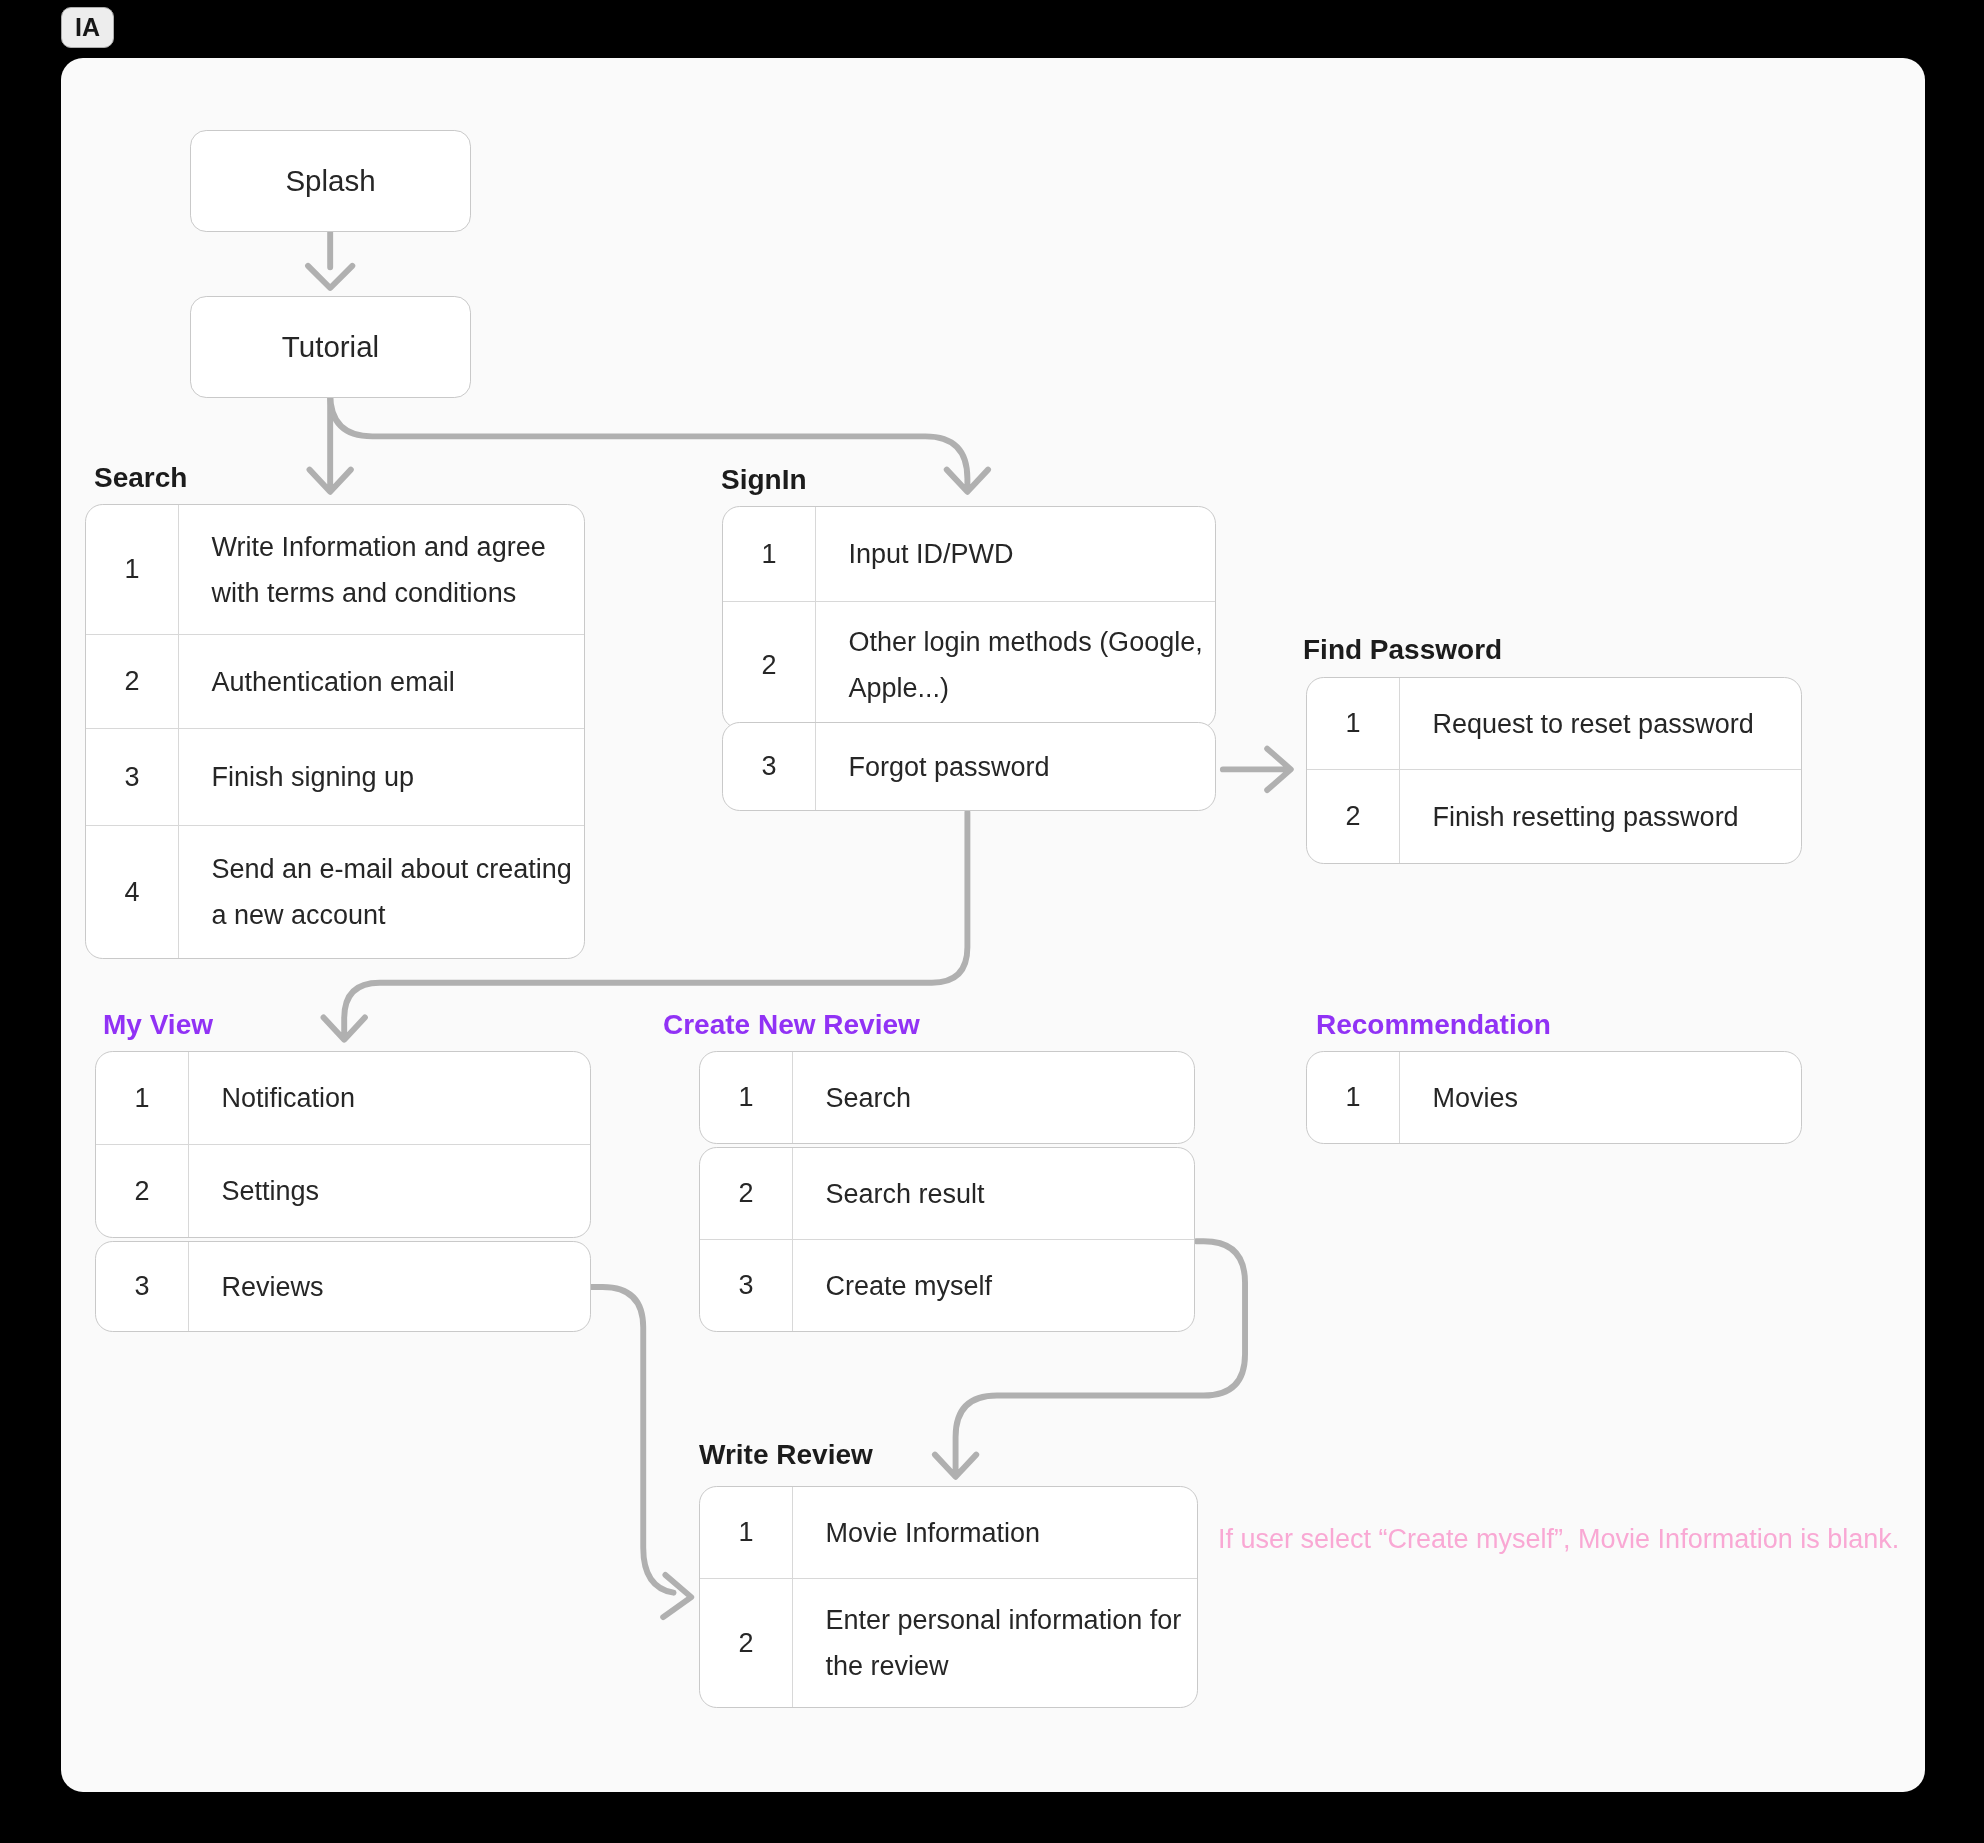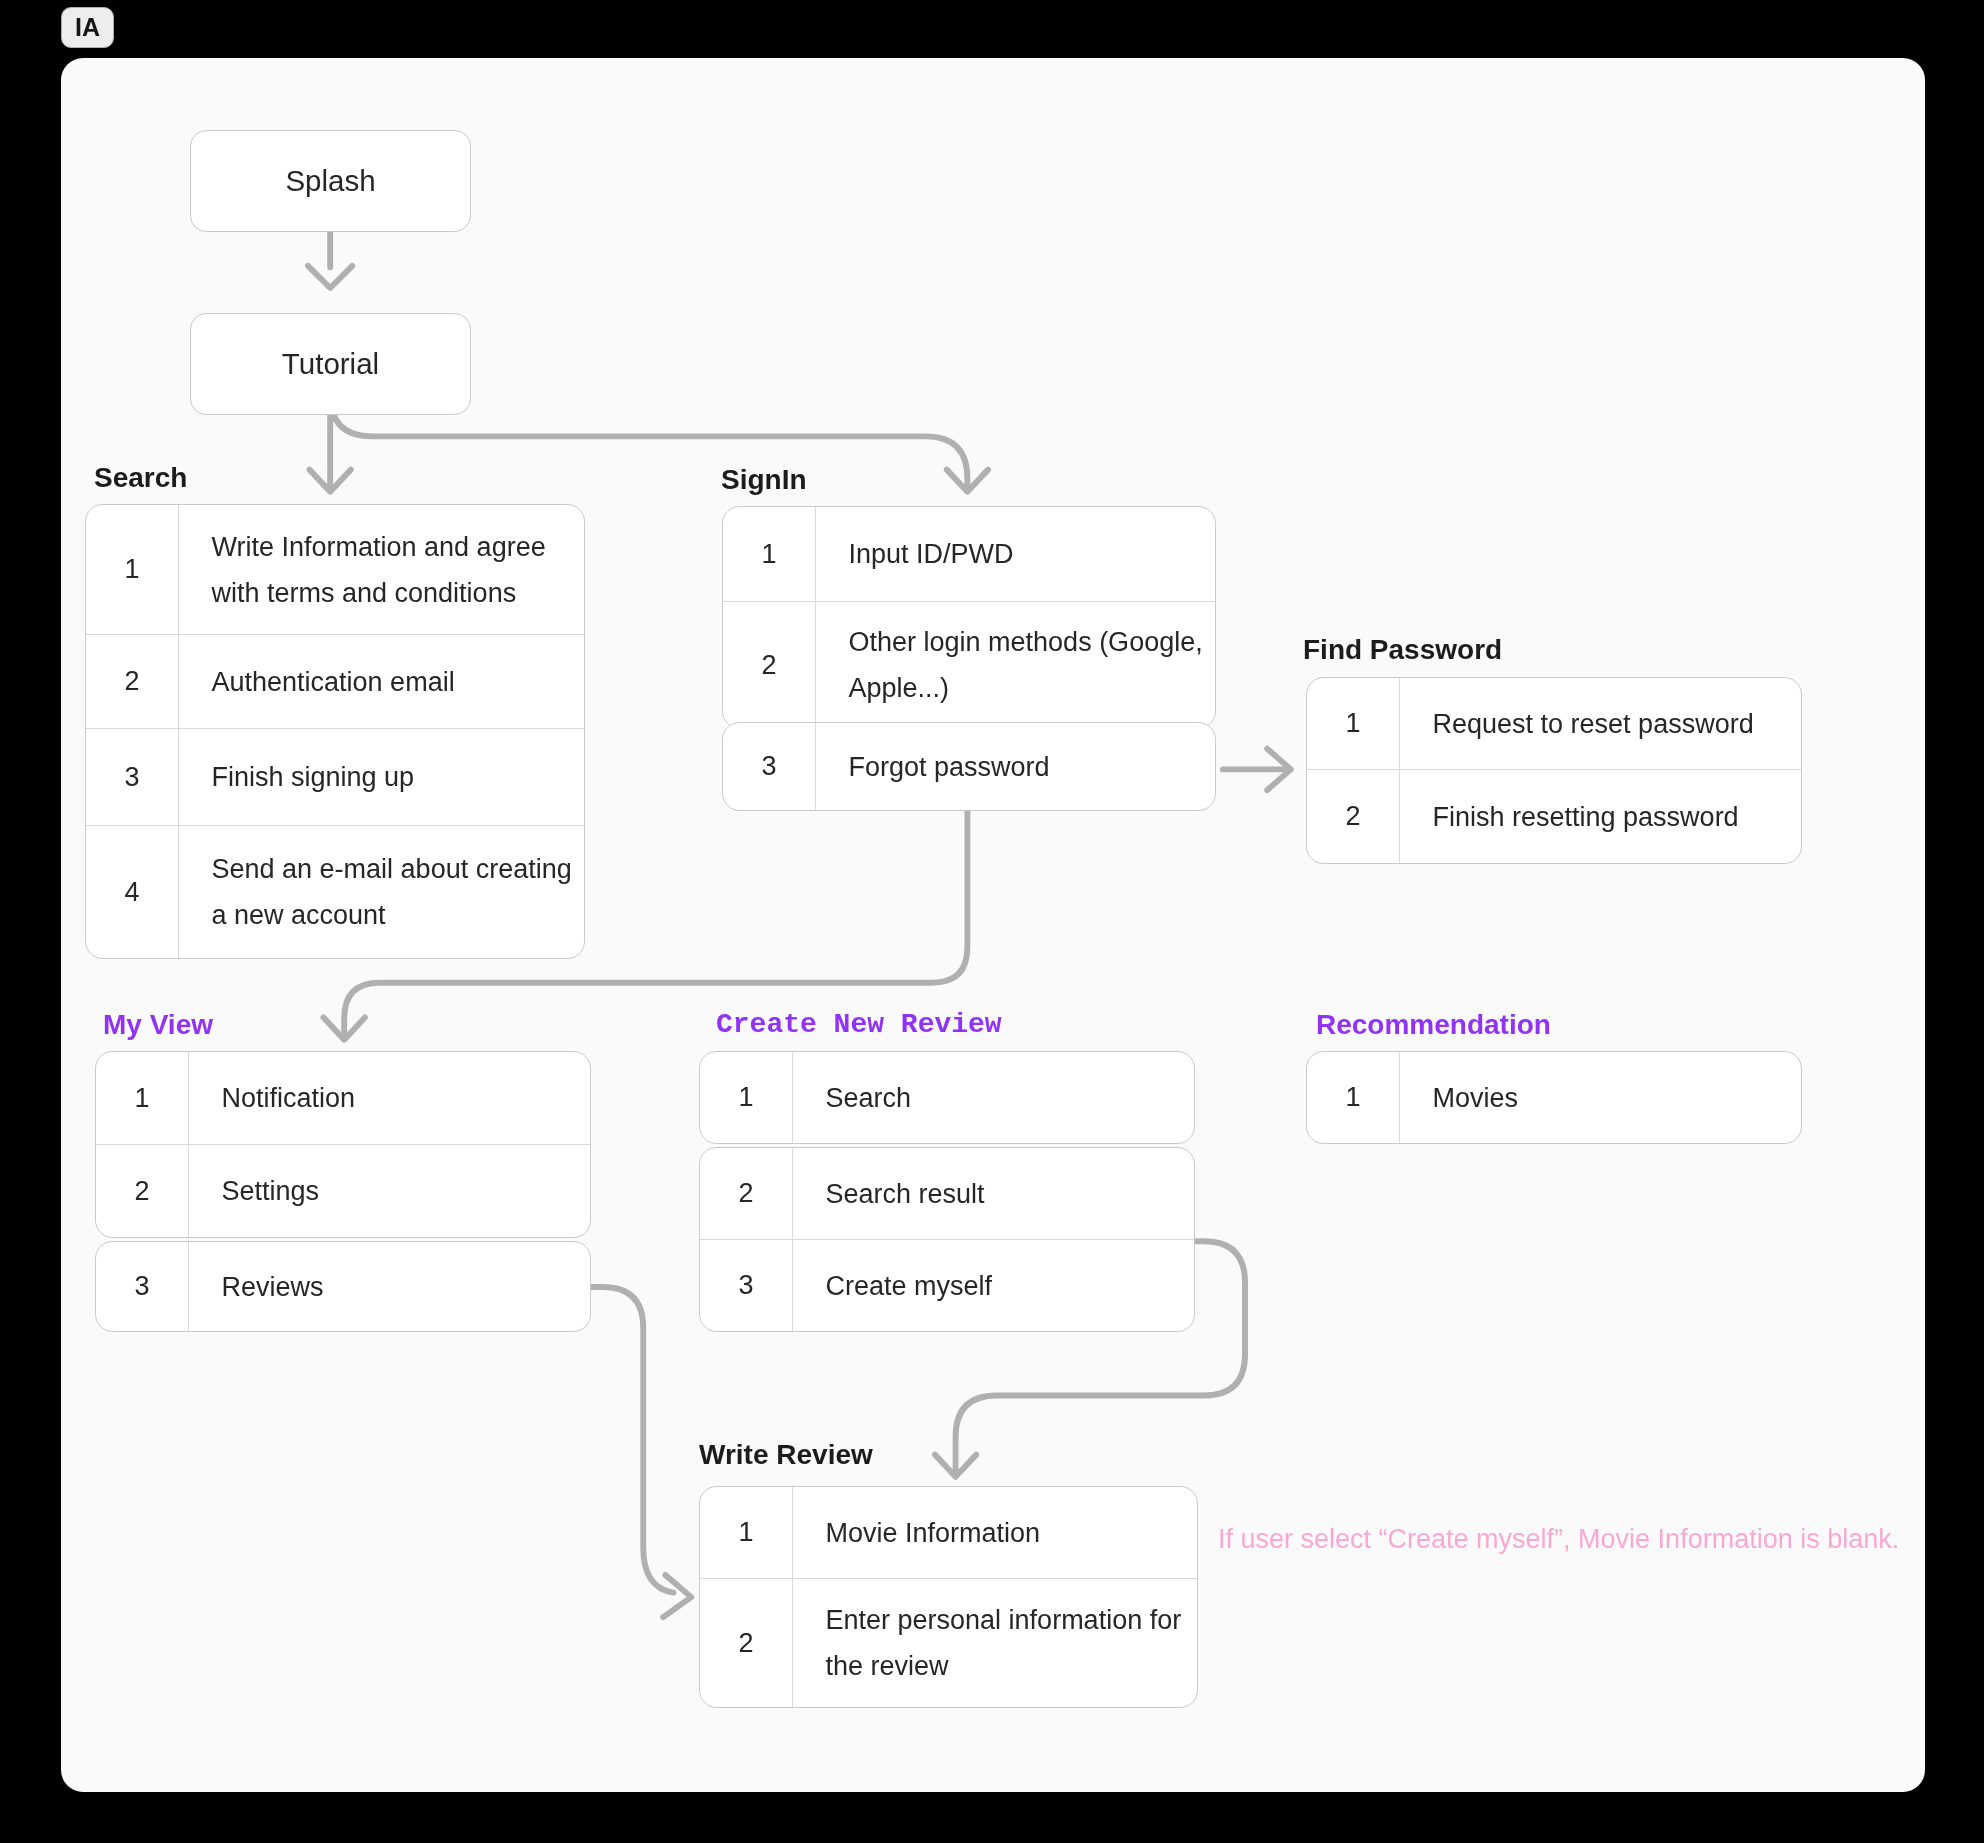--- a/index.html
+++ b/index.html
@@ -77,21 +77,21 @@
     <path d="M1310 1100 V1283 Q1310 1331 1262 1331 H514 Q466 1331 466 1379 V1402 M438 1378 L466 1408 L494 1378"></path>
 
     <path d="M800 1743 H816 Q871 1743 871 1798 V2096 Q871 2150 912 2157 M901 2133 L936 2163 L898 2190"></path>
 
     <path d="M1620 1681 H1630 Q1686 1681 1686 1737 V1834 Q1686 1890 1630 1890 H1350 Q1294 1890 1294 1946 V1994 M1266 1970 L1294 2000 L1322 1970"></path>
   </svg>
 
   <div class="node" style="left:190px;top:130px;">
     <span>Splash</span>
   </div>
-  <div class="node" style="left:190px;top:296px;margin-top:17px;">
+  <div class="node" style="left:190px;top:296px;">
     <span>Tutorial</span>
   </div>
 
   <div class="label" style="left:94px;top:462px;">Search</div>
   <div class="table" style="left:85px;top:504px;width:500px;">
     <div class="row" style="height:129px">
       <div class="num">1</div>
       <div class="txt">Write Information and agree with terms and conditions</div>
     </div>
     <div class="row" style="height:93px">
@@ -149,21 +149,21 @@
       <div class="txt">Settings</div>
     </div>
   </div>
   <div class="table" style="left:95px;top:1241px;width:496px;">
     <div class="row" style="height:89px">
       <div class="num">3</div>
       <div class="txt">Reviews</div>
     </div>
   </div>
 
-  <div class="label purple" style="left:716px;top:1009px;font-family:Liberation Mono, monospace;">Create New Review</div>
+  <div class="label purple" style="left:663px;top:1009px;">Create New Review</div>
   <div class="table" style="left:699px;top:1051px;width:496px;">
     <div class="row" style="height:91px">
       <div class="num">1</div>
       <div class="txt">Search</div>
     </div>
   </div>
   <div class="table" style="left:699px;top:1147px;width:496px;">
     <div class="row" style="height:91px">
       <div class="num">2</div>
       <div class="txt">Search result</div>

